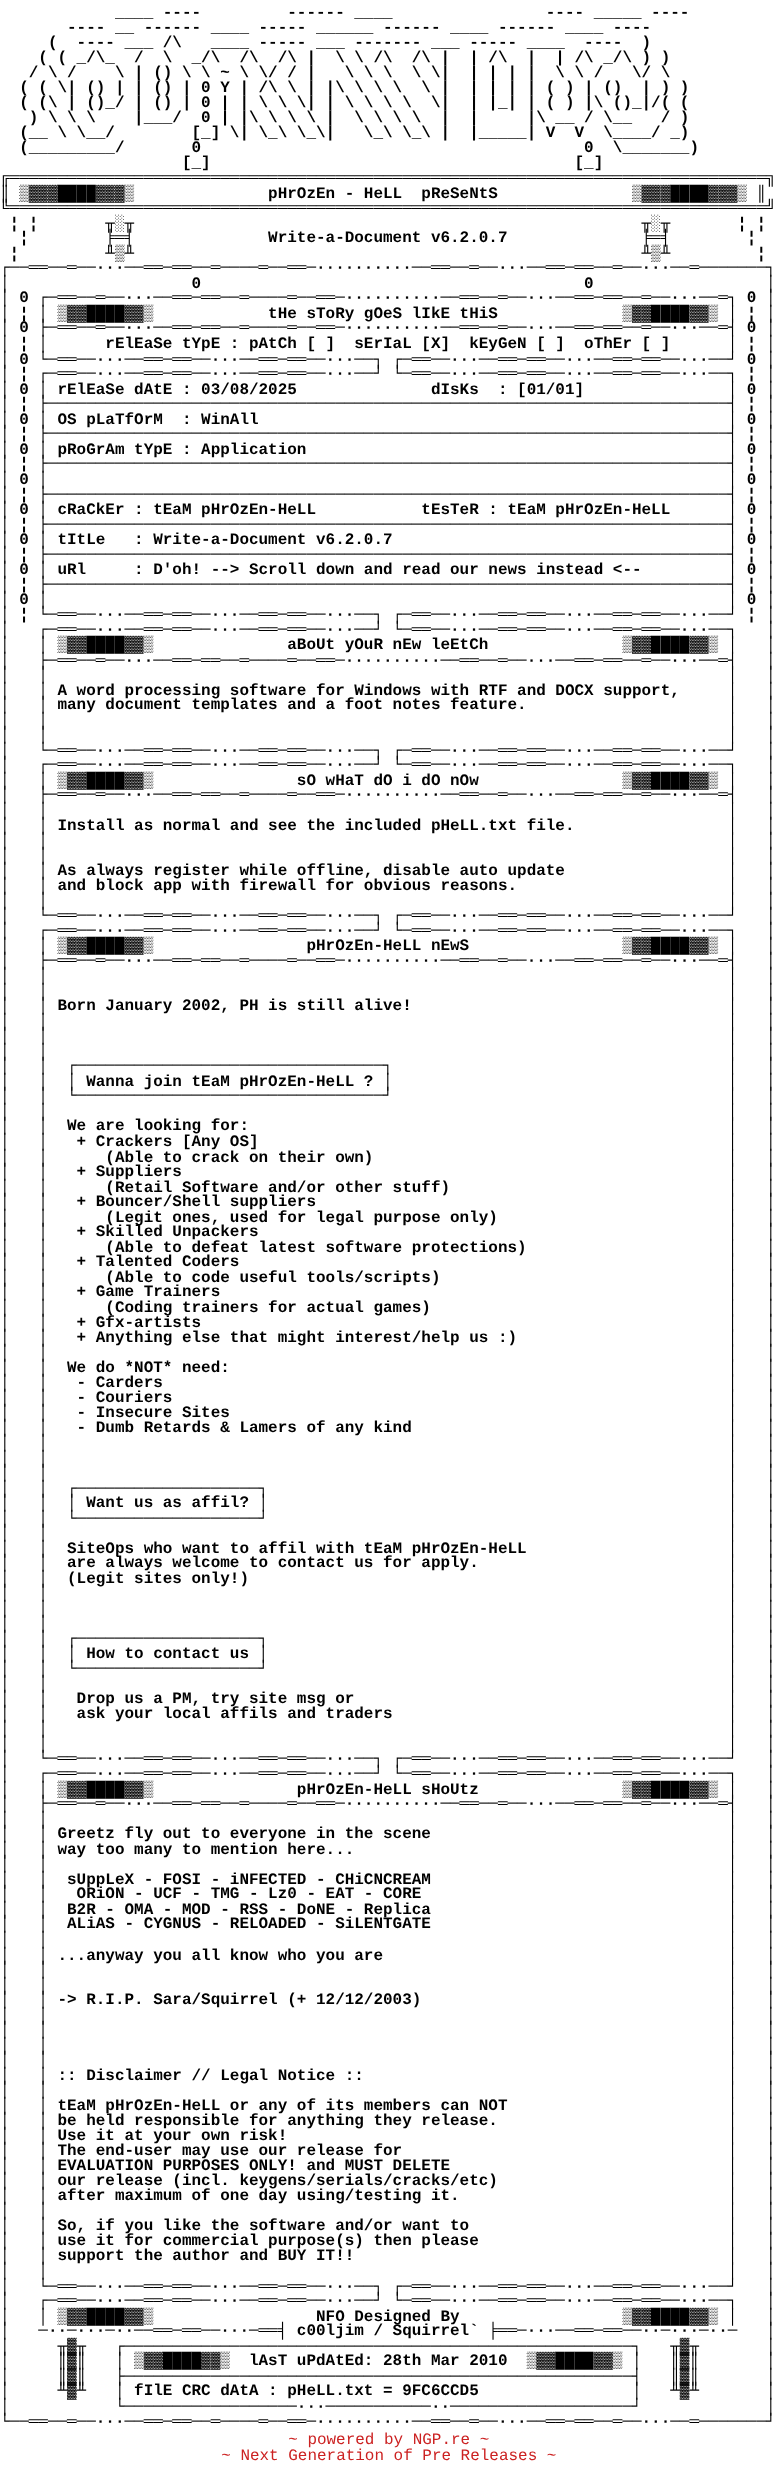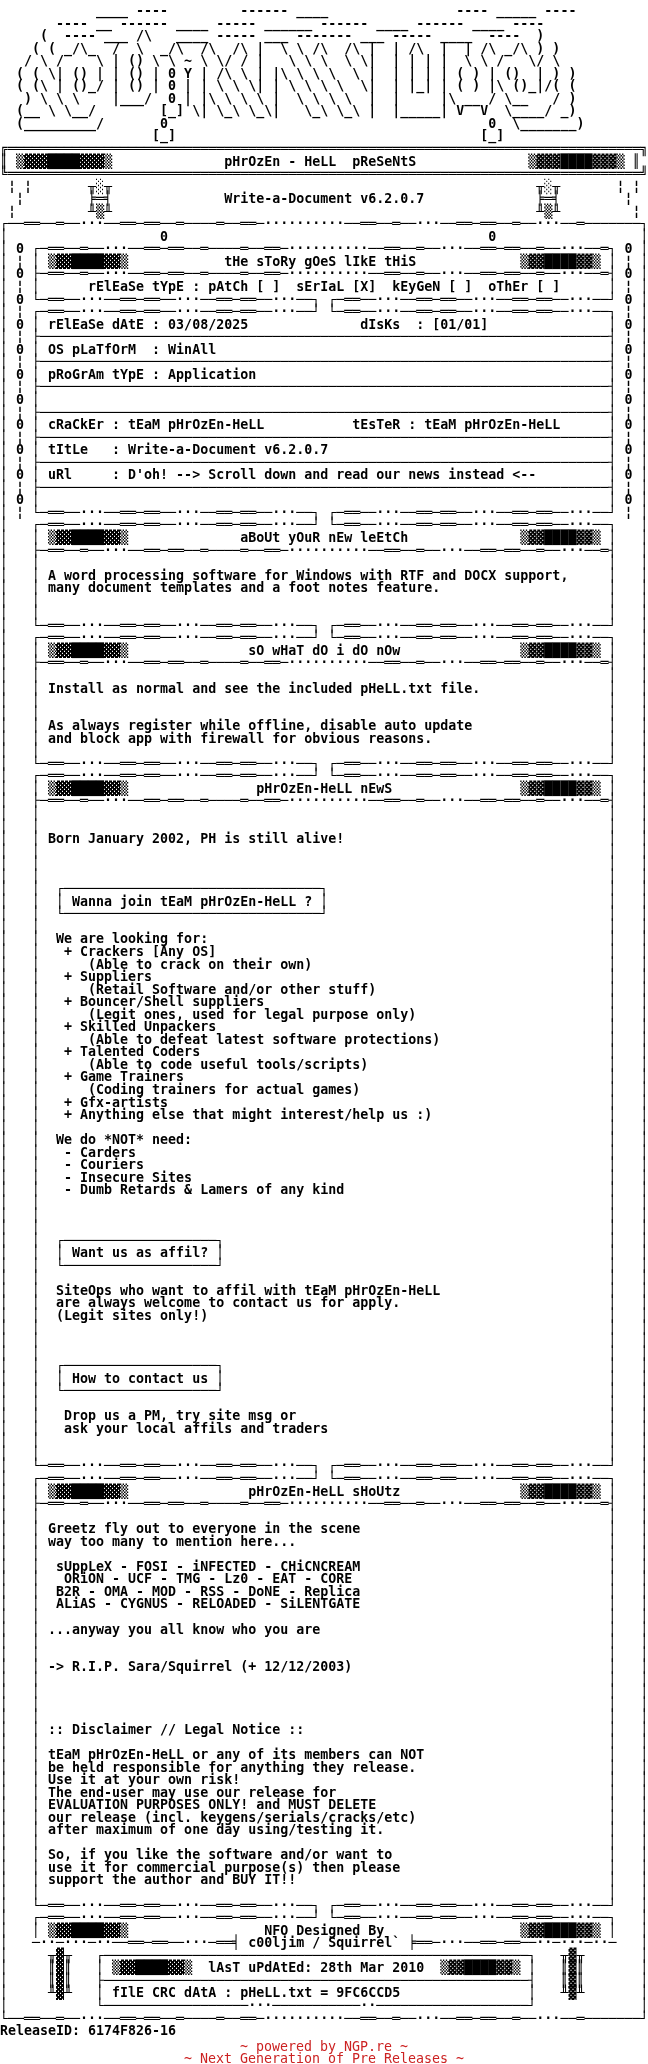--- a/index.html
+++ b/index.html
@@ -5,21 +5,21 @@
   html,body{margin:0;padding:0;background:#ffffff;}
   body{width:648px;height:2064px;overflow:hidden;}
   .nfo{
     font-family:"DejaVu Sans Mono","Liberation Mono",monospace;
     font-weight:bold;
     font-size:13.3px;
     line-height:12.55px;
     color:#000;
     padding-top:5px;
   }
-  pre{margin:0;white-space:pre;}
+  pre{margin:0;white-space:pre;font-family:Liberation Mono, monospace;}
   .red{
     color:#cc2222;
     font-weight:normal;
     text-align:center;
     margin-top:3px;
   }
 </style>
 </head>
 <body>
 
@@ -178,16 +178,15 @@
 │   └─══──···──══─══──···──══─══──···──┐ ┌─══──···──══─══──···──══─══──···──┘   │</pre>
   <pre>│   ┌─══──···──══─══──···──══─══──···──┘ └─══──···──══─══──···──══─══──···──┐   │
 │   │ ▒▓▓████▓▓▒                 NFO Designed By                 ▒▓▓████▓▓▒ │   │
 │   ─··─···─··──══─══──···─══╡ c00ljim / Squirrel` ╞══─···──══─══──··─···─··─   │
 │     ╥▓╥   ┌─────────────────────────────────────────────────────┐   ╥▓╥       │
 │     ║▓║   │ ▒▓▓████▓▓▒  lAsT uPdAtEd: 28th Mar 2010  ▒▓▓████▓▓▒ │   ║▓║       │
 │     ║▓║   ├─────────────────────────────────────────────────────┤   ║▓║       │
 │     ╨▓╨   │ fIlE CRC dAtA : pHeLL.txt = 9FC6CCD5                │   ╨▓╨       │
 │           └──────────────────···───────────··───────────────────┘             │</pre>
   <pre>└──══──═──···──══─══──═────═──══─··········──══──═──···──══─══──═──···──═───────┘</pre>
-  <pre>ReleaseID: 6174F826-16</pre>
   <pre class="red">~ powered by NGP.re ~
 ~ Next Generation of Pre Releases ~</pre>
 </div>
 
 </body></html>

